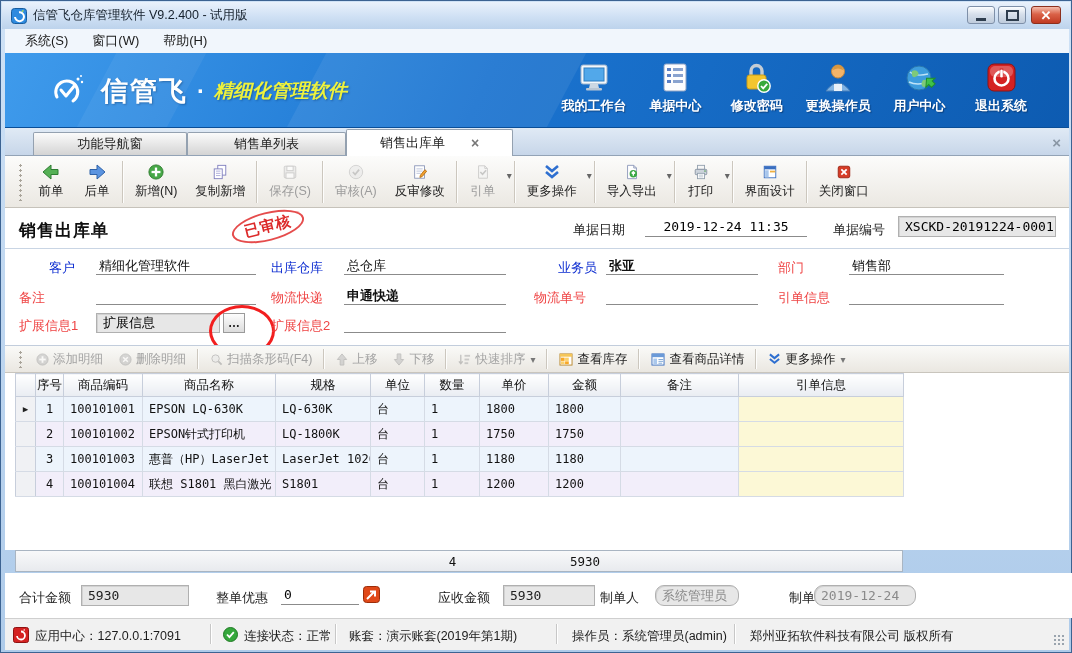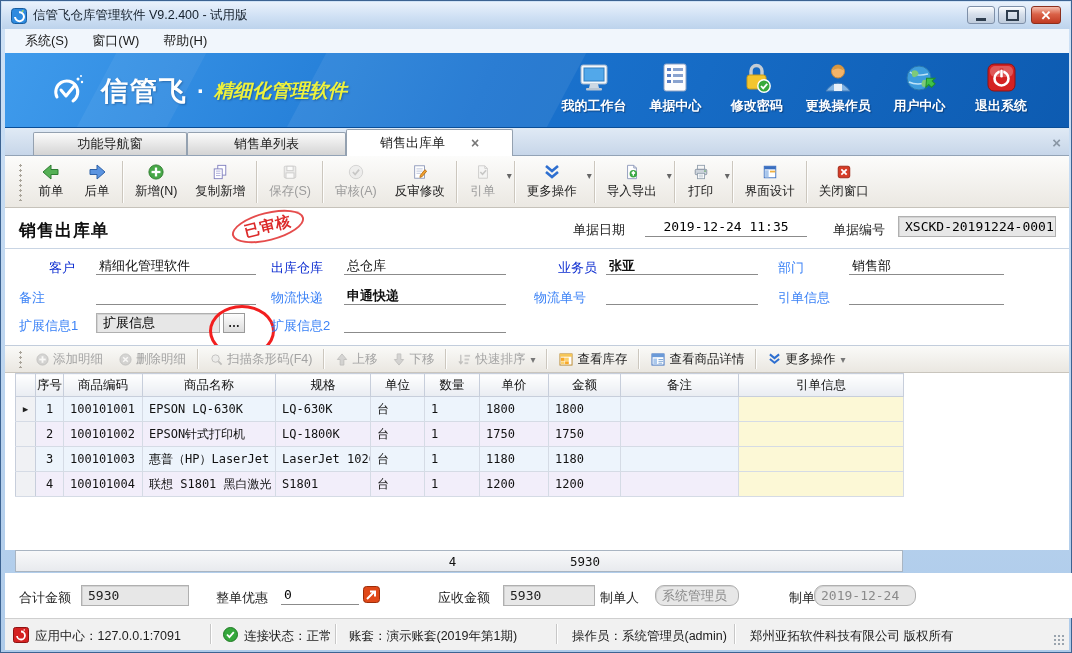--- a/index.html
+++ b/index.html
@@ -72,21 +72,21 @@
          color:#dc2a2a;font-weight:bold;font-size:15px;letter-spacing:1px;background:rgba(255,255,255,.25);}
   .dh-label{position:absolute;top:13px;font-size:13px;color:#222;}
   .dh-underline{position:absolute;top:9px;height:20px;border-bottom:1px solid #8b8b8b;
         font-family:"DejaVu Sans Mono",monospace;font-size:13px;padding-top:2px;box-sizing:border-box;text-align:center;}
   .gbox{background:#e7e7e7;border:1px solid #b0b0b0;box-shadow:inset 1px 1px 0 #d2d2d2;box-sizing:border-box;}
   .dh-box{position:absolute;top:8px;height:21px;font-family:"DejaVu Sans Mono",monospace;font-size:13px;
         display:flex;align-items:center;padding-left:6px;}
 
   
   .formarea{top:248px;height:96px;background:#fff;}
-  .flabel{position:absolute;font-size:13px;color:#3b82f6;white-space:nowrap;}
+  .flabel{position:absolute;font-size:13px;color:#ef4444;white-space:nowrap;}
   .flabel.blue{color:#0b2bd0;}
   .fval{position:absolute;height:20px;border-bottom:1px solid #8b8b8b;font-size:13px;color:#111;
         padding:2px 3px 0;box-sizing:border-box;white-space:nowrap;}
   .extbox{position:absolute;height:20px;font-size:13px;display:flex;align-items:center;padding-left:6px;}
   .dotsbtn{position:absolute;height:20px;width:22px;background:linear-gradient(#fdfdfd,#dcdcdc);
         border:1px solid #9a9a9a;display:flex;align-items:center;justify-content:center;
         font-weight:bold;font-size:12px;color:#222;box-sizing:border-box;}
   .redcircle{position:absolute;left:204px;top:56px;width:60px;height:46px;border:3px solid #f21f1f;
         border-radius:50%;}
 

